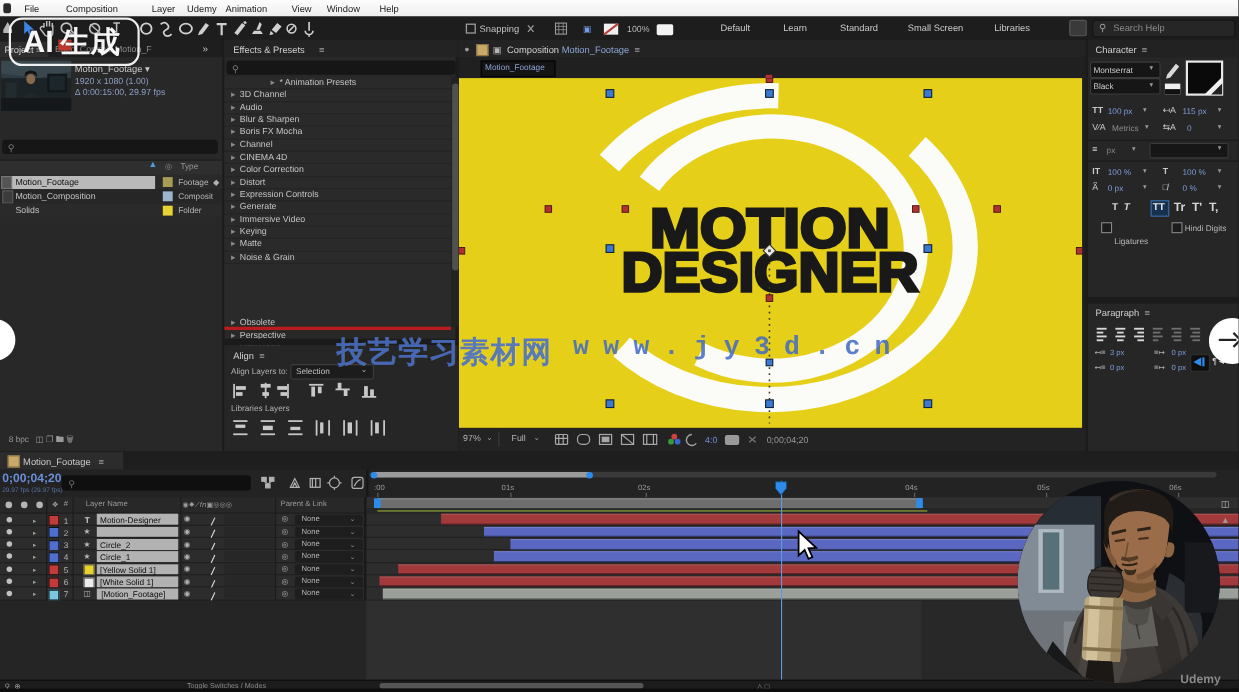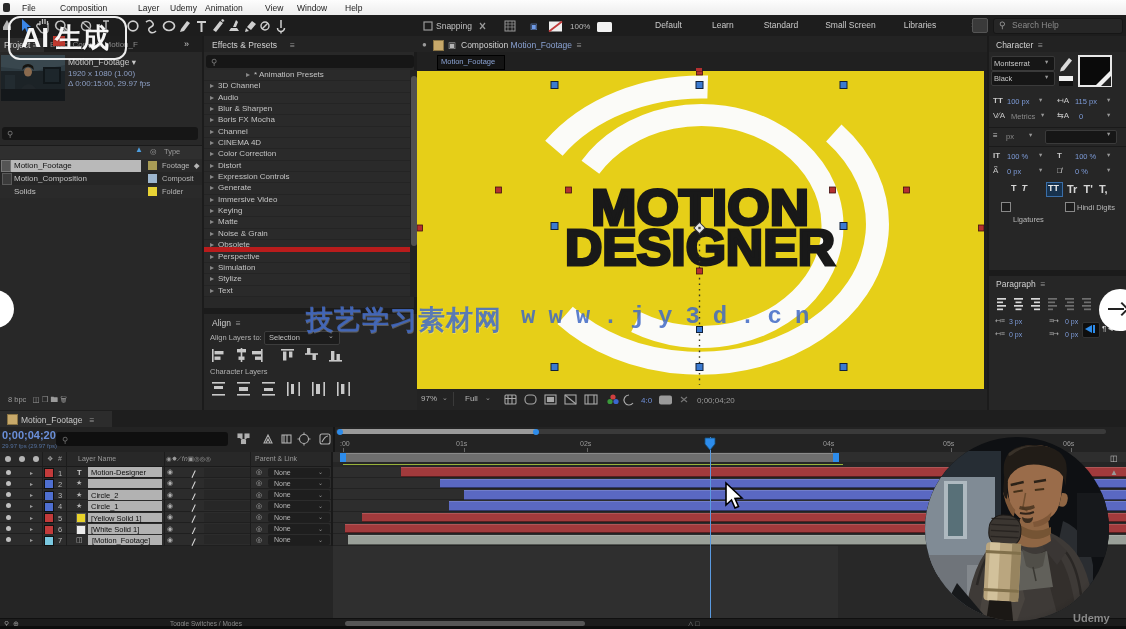--- a/index.html
+++ b/index.html
@@ -136,21 +136,21 @@
   <div style="height:11.35px;box-sizing:border-box;border-bottom:1px solid #242424;"><span style="color:#8a8a8a;margin:0 4px 0 6px;">▸</span>Channel</div>
   <div style="height:11.35px;box-sizing:border-box;border-bottom:1px solid #242424;"><span style="color:#8a8a8a;margin:0 4px 0 6px;">▸</span>CINEMA 4D</div>
   <div style="height:11.35px;box-sizing:border-box;border-bottom:1px solid #242424;"><span style="color:#8a8a8a;margin:0 4px 0 6px;">▸</span>Color Correction</div>
   <div style="height:11.35px;box-sizing:border-box;border-bottom:1px solid #242424;"><span style="color:#8a8a8a;margin:0 4px 0 6px;">▸</span>Distort</div>
   <div style="height:11.35px;box-sizing:border-box;border-bottom:1px solid #242424;"><span style="color:#8a8a8a;margin:0 4px 0 6px;">▸</span>Expression Controls</div>
   <div style="height:11.35px;box-sizing:border-box;border-bottom:1px solid #242424;"><span style="color:#8a8a8a;margin:0 4px 0 6px;">▸</span>Generate</div>
   <div style="height:11.35px;box-sizing:border-box;border-bottom:1px solid #242424;"><span style="color:#8a8a8a;margin:0 4px 0 6px;">▸</span>Immersive Video</div>
   <div style="height:11.35px;box-sizing:border-box;border-bottom:1px solid #242424;"><span style="color:#8a8a8a;margin:0 4px 0 6px;">▸</span>Keying</div>
   <div style="height:11.35px;box-sizing:border-box;border-bottom:1px solid #242424;"><span style="color:#8a8a8a;margin:0 4px 0 6px;">▸</span>Matte</div>
   <div style="height:11.35px;box-sizing:border-box;border-bottom:1px solid #242424;"><span style="color:#8a8a8a;margin:0 4px 0 6px;">▸</span>Noise &amp; Grain</div>
-  <div style="height:11.35px;box-sizing:border-box;border-bottom:5px solid #b91c1c;"><span style="color:#8a8a8a;margin:0 4px 0 6px;">▸</span>Obsolete</div>
+  <div style="height:11.35px;box-sizing:border-box;border-bottom:3px solid #b91c1c;margin-top:48px;"><span style="color:#8a8a8a;margin:0 4px 0 6px;">▸</span>Obsolete</div>
   <div style="height:11.35px;box-sizing:border-box;border-bottom:1px solid #242424;"><span style="color:#8a8a8a;margin:0 4px 0 6px;">▸</span>Perspective</div>
   <div style="height:11.35px;box-sizing:border-box;border-bottom:1px solid #242424;"><span style="color:#8a8a8a;margin:0 4px 0 6px;">▸</span>Simulation</div>
   <div style="height:11.35px;box-sizing:border-box;border-bottom:1px solid #242424;"><span style="color:#8a8a8a;margin:0 4px 0 6px;">▸</span>Stylize</div>
   <div style="height:11.35px;box-sizing:border-box;border-bottom:1px solid #242424;"><span style="color:#8a8a8a;margin:0 4px 0 6px;">▸</span>Text</div>
  </div>
  <div class="a" style="left:206px;top:34px;width:7px;height:227px;background:#222;"></div>
  <div class="a" style="left:206.5px;top:40px;width:6px;height:170px;background:#505050;border-radius:3px;"></div>
 
  <div class="a" style="left:0;top:272px;width:213px;height:6px;background:#1b1b1b;"></div>
  <div class="a" style="left:0;top:278px;width:213px;height:96px;background:#262626;"></div>
@@ -186,21 +186,21 @@
           <rect x="103" y="4" width="3.4" height="6"></rect>
           <rect x="108.5" y="10" width="3.4" height="6"></rect>
         </g>
    <g>
           <rect x="125" y="16" width="13" height="1.6"></rect>
           <rect x="127" y="7" width="3.4" height="9"></rect>
           <rect x="132.5" y="10" width="3.4" height="6"></rect>
         </g>
   </svg>
  </div>
- <div class="tx" style="left:6px;top:331px;font-size:7.5px;color:#b0b0b0;">Character Layers</div>
+ <div class="tx" style="left:6px;top:331px;font-size:7.5px;color:#b0b0b0;">Libraries Layers</div>
  <div class="a" style="left:0;top:342px;width:213px;height:24px;">
   <svg width="213" height="24" fill="#c8c8c8">
    <g>
           <rect x="8" y="4" width="13" height="1.6"></rect>
           <rect x="8" y="16" width="13" height="1.6"></rect>
           <rect x="10" y="8" width="9" height="3"></rect>
         </g>
    <g>
           <rect x="33" y="4" width="13" height="1.6"></rect>
           <rect x="33" y="16" width="13" height="1.6"></rect>

